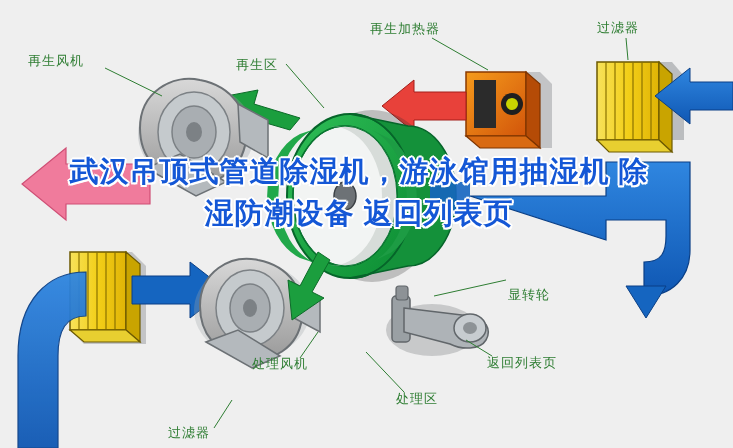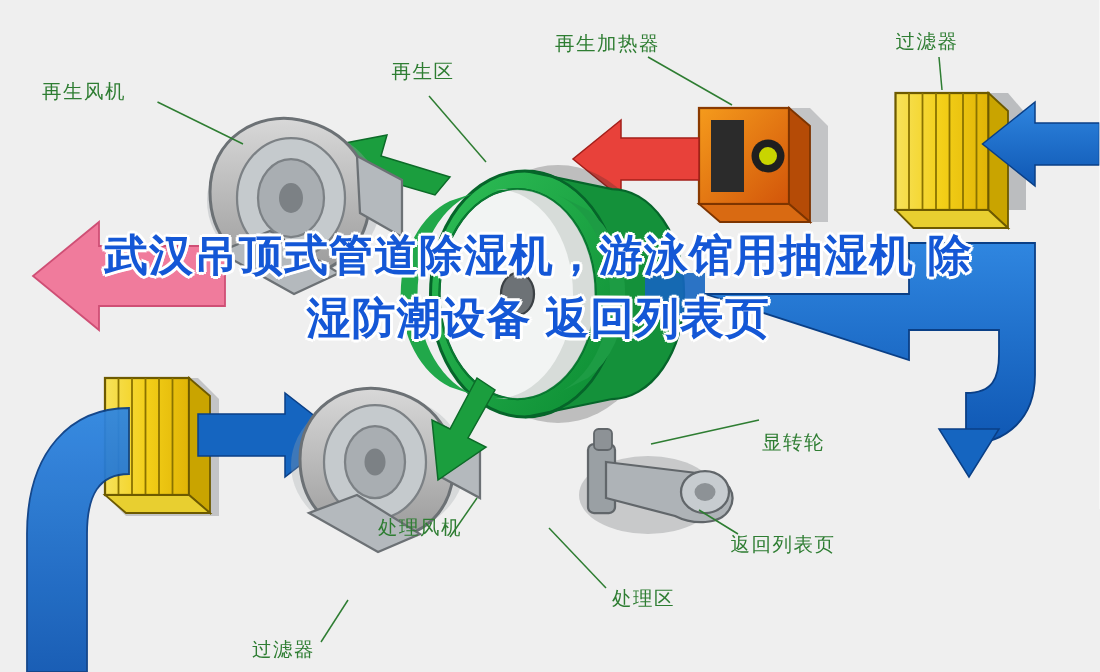--- a/index.html
+++ b/index.html
@@ -214,24 +214,24 @@
       <line x1="626" y1="38" x2="628" y2="60"></line>
       <line x1="506" y1="280" x2="434" y2="296"></line>
       <line x1="492" y1="356" x2="466" y2="340"></line>
       <line x1="404" y1="392" x2="366" y2="352"></line>
       <line x1="300" y1="358" x2="318" y2="332"></line>
       <line x1="214" y1="428" x2="232" y2="400"></line>
     </g>
   </svg>
 
   <div class="label" style="left:28px;  top:52px;">再生风机</div>
-  <div class="label" style="left:236px; top:39px;margin-left:25px;">再生区</div>
+  <div class="label" style="left:236px; top:56px;">再生区</div>
   <div class="label" style="left:370px; top:20px;">再生加热器</div>
   <div class="label" style="left:597px; top:19px;">过滤器</div>
   <div class="label" style="left:508px; top:266px;margin-top:20px;">显转轮</div>
   <div class="label" style="left:487px; top:354px;">返回列表页</div>
-  <div class="label" style="left:408px; top:390px;">处理区</div>
-  <div class="label" style="left:252px; top:343px;">处理风机</div>
+  <div class="label" style="left:396px; top:390px;">处理区</div>
+  <div class="label" style="left:252px; top:355px;">处理风机</div>
   <div class="label" style="left:168px; top:424px;">过滤器</div>
 
   <div id="overlay-title">武汉吊顶式管道除湿机，游泳馆用抽湿机 除湿防潮设备 返回列表页</div>
 
 </div>
 
 </body></html>

